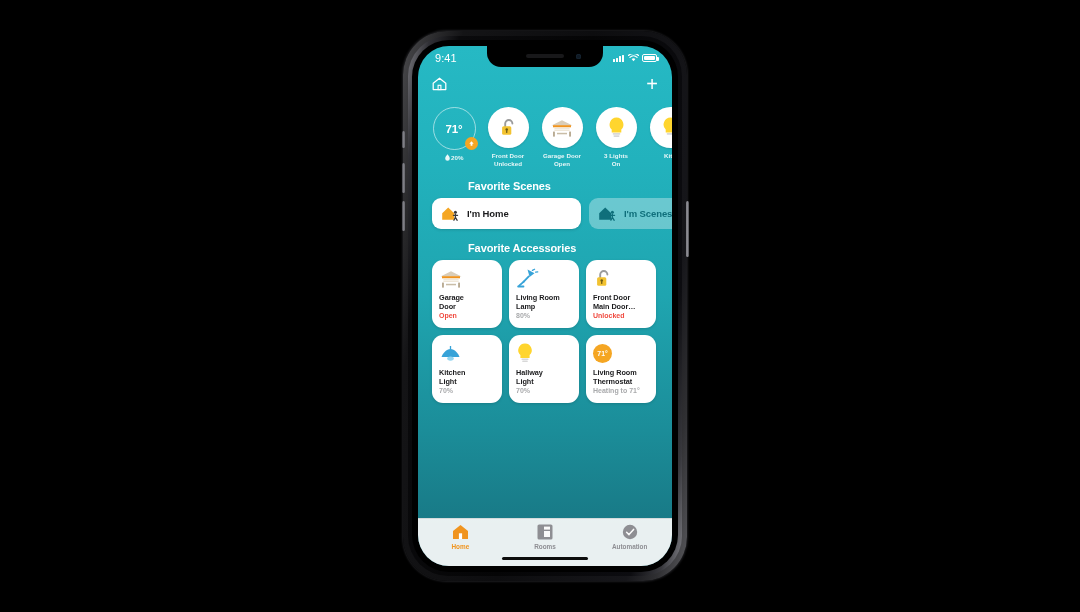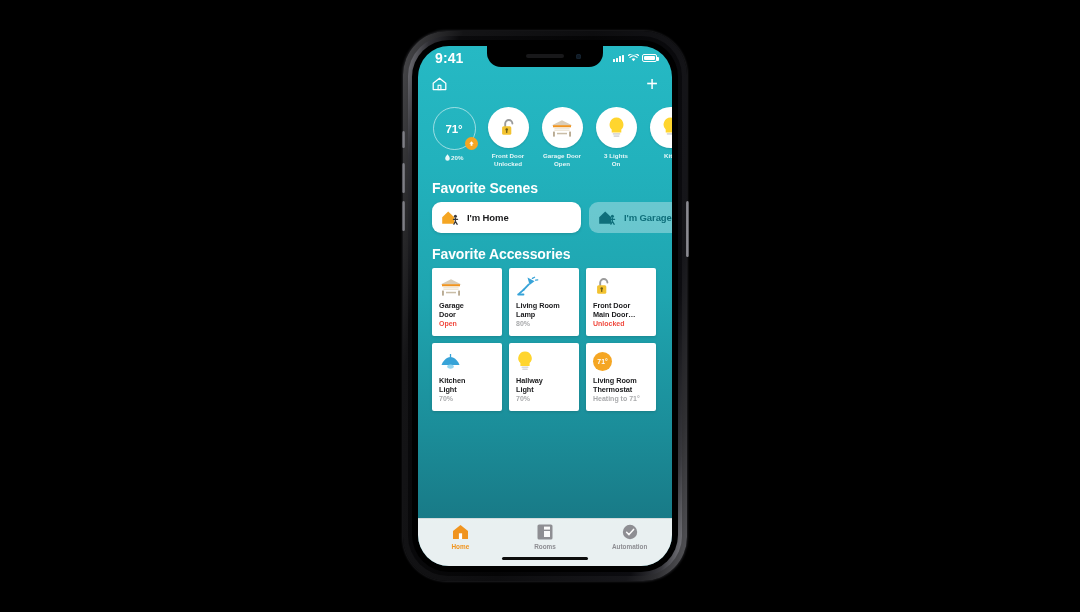--- a/index.html
+++ b/index.html
@@ -61,21 +61,21 @@
     position:absolute;left:-1.5px;top:170px;width:3px;height:30px;border-radius:2px;
     background:linear-gradient(90deg,#44444a,#8a8a90 60%,#5a5a60);
   }
 
   
   .statusbar{
     position:absolute;top:0;left:0;right:0;height:22px;z-index:30;
     display:flex;align-items:center;justify-content:space-between;
     padding:2px 15px 0 17px;box-sizing:border-box;color:#fff;
   }
-  .sb-time{font-size:14px;font-weight:bold;letter-spacing:.1px;}
+  .sb-time{font-size:11px;font-weight:normal;letter-spacing:.1px;}
   .sb-right{display:flex;align-items:center;gap:3.5px;}
   .bars{display:flex;align-items:flex-end;gap:1px;height:8px;}
   .bars i{display:block;width:2px;background:#fff;border-radius:.5px;}
   .bars i:nth-child(1){height:3px}.bars i:nth-child(2){height:4.5px}
   .bars i:nth-child(3){height:6px}.bars i:nth-child(4){height:7.5px}
   .batt{width:15px;height:7.5px;border:1px solid #fff;border-radius:2px;position:relative;box-sizing:border-box;}
   .batt::after{content:"";position:absolute;right:-2.5px;top:2px;width:1.5px;height:3.5px;background:#fff;border-radius:0 1px 1px 0;}
   .batt i{position:absolute;left:1px;top:1px;bottom:1px;width:11px;background:#fff;border-radius:1px;display:block;}
 
   
@@ -99,38 +99,38 @@
     display:flex;align-items:center;justify-content:center;
   }
   .thermo-temp{color:#fff;font-size:11.5px;font-weight:600;letter-spacing:-.2px;}
   .thermo-badge{
     position:absolute;right:-3px;bottom:-1px;width:13px;height:13px;border-radius:50%;
     background:#f5a623;display:flex;align-items:center;justify-content:center;
   }
   .thermo-hum{color:#e8f7f8;font-size:6.2px;margin-top:4px;font-weight:600;display:flex;align-items:center;justify-content:center;gap:1.5px;}
 
   
-  .sec-title{color:#fff;font-size:14px;font-weight:bold;padding:13px 0 6px 14px;letter-spacing:-.1px;}
+  .sec-title{color:#fff;font-size:11px;font-weight:bold;padding:13px 0 6px 14px;letter-spacing:-.1px;margin-left:36px;}
 
   
   .scenes{display:grid;grid-template-columns:149px 149px;gap:8px;padding-left:14px;}
   .scene{
     height:31px;border-radius:9px;display:flex;align-items:center;
     padding-left:9px;gap:7px;box-sizing:border-box;cursor:pointer;
   }
   .scene.on{background:#fff;box-shadow:0 1px 3px rgba(0,0,0,.15);}
   .scene.off{background:rgba(255,255,255,.33);}
   .scene-label{font-size:9.5px;font-weight:bold;letter-spacing:-.1px;}
   .scene.on .scene-label{color:#1b1b1d;}
   .scene.off .scene-label{color:#0f6f7b;}
 
   
   .acc-grid{display:grid;grid-template-columns:repeat(3,70px);gap:7px;padding-left:14px;}
   .acc{
-    width:70px;height:68px;background:#fff;border-radius:2px;
+    width:70px;height:68px;background:#fff;border-radius:11px;
     box-sizing:border-box;padding:7px 7px 0 7px;position:relative;
     box-shadow:0 1px 3px rgba(0,0,0,.14);cursor:pointer;overflow:hidden;
   }
   .acc-icon{height:23px;display:flex;align-items:center;}
   .acc-name{font-size:7.3px;font-weight:bold;color:#1b1b1d;line-height:8.6px;margin-top:4px;letter-spacing:-.05px;}
   .acc-state{font-size:7px;line-height:8.4px;margin-top:1px;font-weight:600;}
   .acc-state.red{color:#f04a3f;}
   .acc-state.grey{color:#a9aaac;}
   .thermo-dot{
     width:19px;height:19px;border-radius:50%;background:#f5a623;
@@ -292,21 +292,21 @@
             <span class="scene-label">I'm Home</span>
           </div>
 
 
           <div class="scene off">
             <svg width="19" height="16" viewBox="0 0 19 16">
               <path d="M1.2 7.2 L7.2 1.6 L13.2 7.2 L13.2 13.8 L1.2 13.8 Z" fill="#0f6f7b"></path>
               <circle cx="14.4" cy="6.2" r="1.5" fill="#0f6f7b"></circle>
               <path d="M14.4 8 L14.4 11.4 M14.4 11.4 L12.9 14.3 M14.4 11.4 L16.2 14.3 M12.4 9.3 L16.6 9.3" stroke="#0f6f7b" stroke-width="1.25" stroke-linecap="round" fill="none"></path>
             </svg>
-            <span class="scene-label">I'm Garage</span>
+            <span class="scene-label">I'm Scenes</span>
           </div>
 
 
         </div>
 
         <div class="sec-title">Favorite Accessories</div>
         <div class="acc-grid">
 
           <div class="acc">
             <div class="acc-icon">

